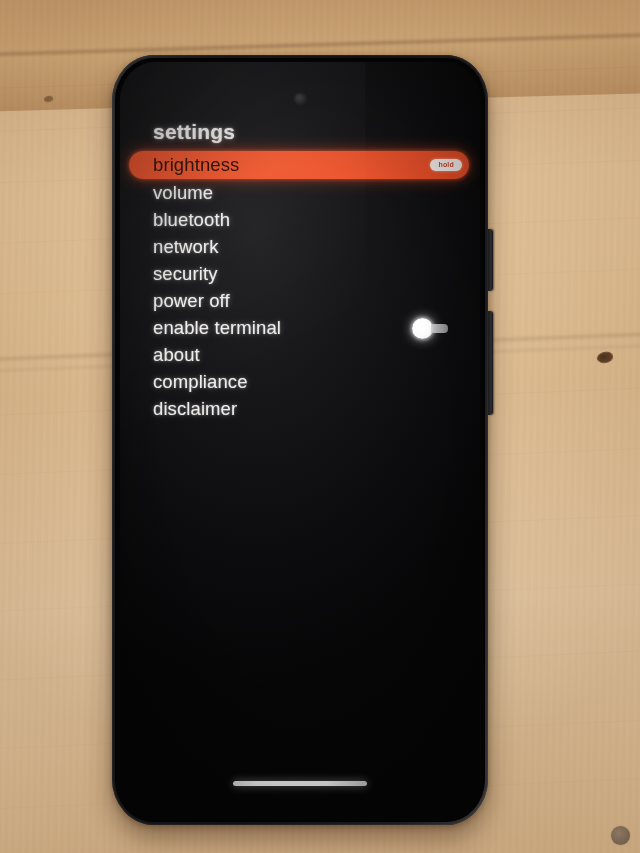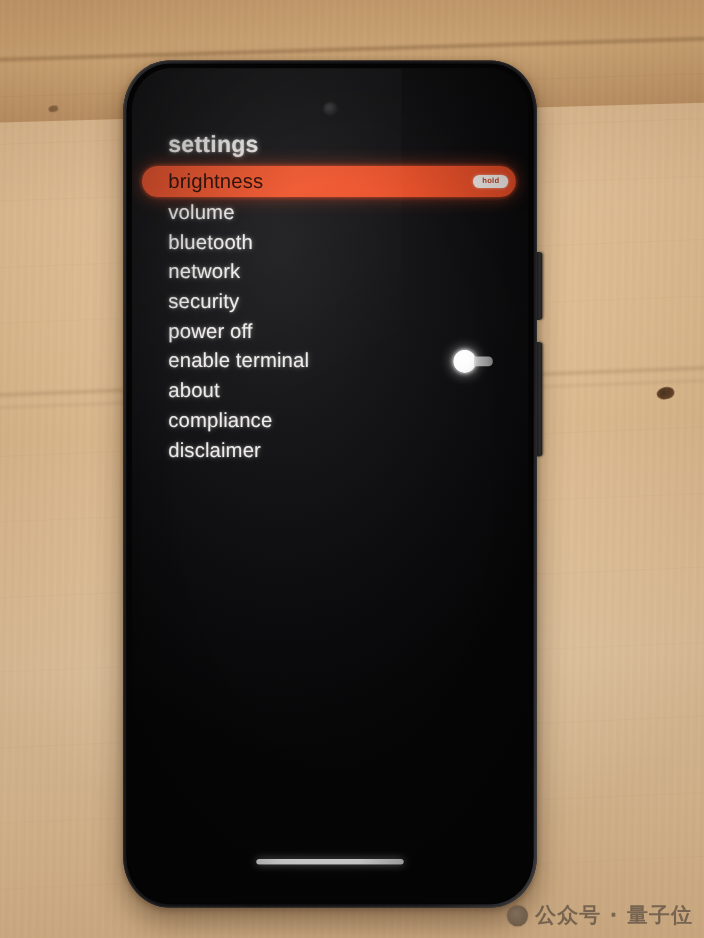--- a/index.html
+++ b/index.html
@@ -407,16 +407,15 @@
       </div>
 
       <div class="front-camera"></div>
       <div class="screen-glare"></div>
       <div class="screen-vignette"></div>
     </div>
   </div>
 
   <div class="watermark">
     <div class="wm-logo"></div>
-    <div class="wm-text">公众号 · 量子位</div>
   </div>
 
 </div>
 
 </body></html>

